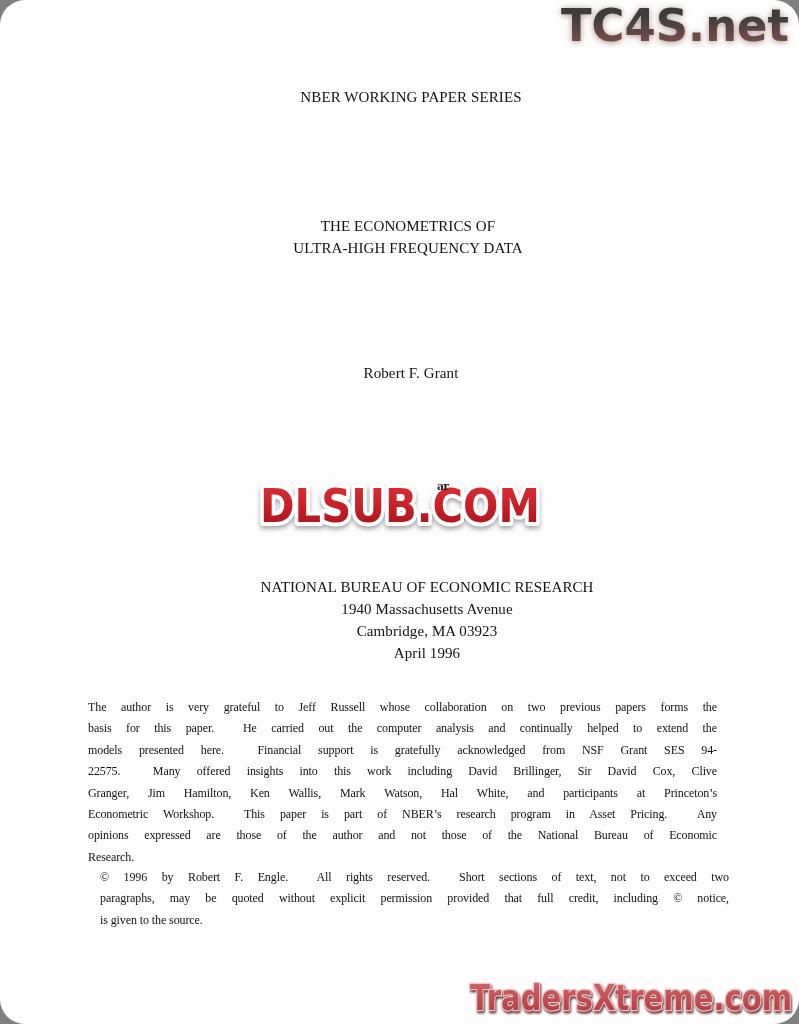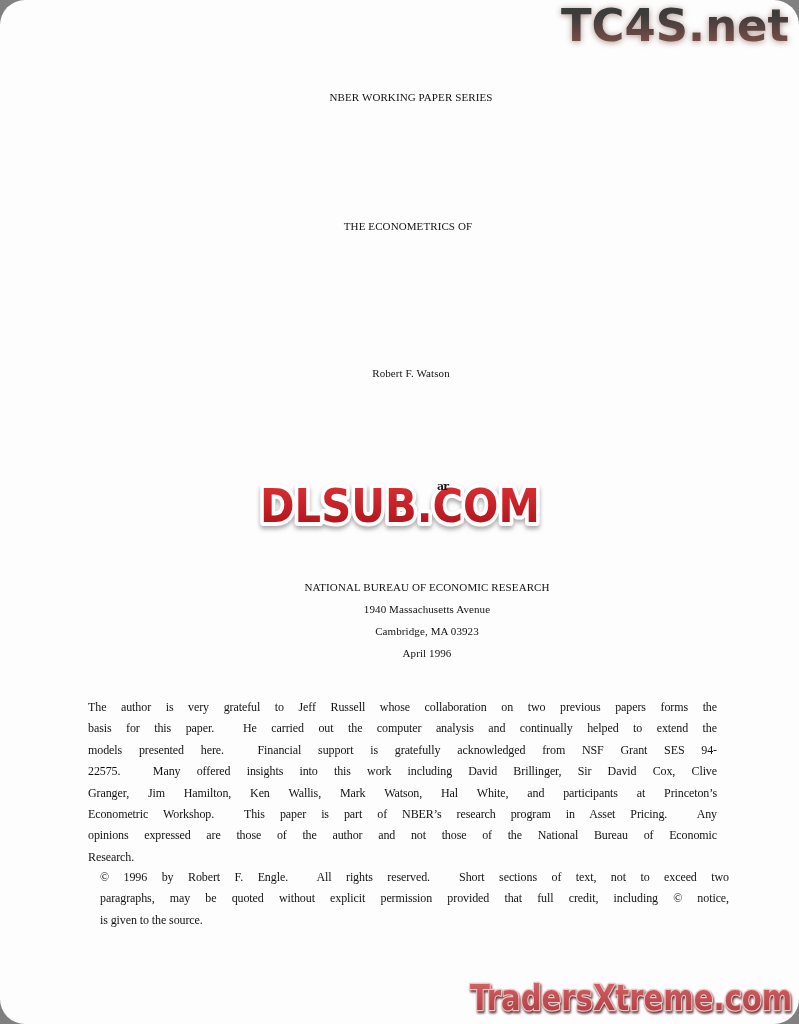--- a/index.html
+++ b/index.html
@@ -9,21 +9,21 @@
     background:#fdfdfd;
     overflow:hidden;
     font-family:"Liberation Serif","DejaVu Serif",serif;
     color:#131313;
     border-radius:25px;
   }
   .centered{
     position:absolute;left:0;width:100%;
     box-sizing:border-box;padding-left:23px;
     text-align:center;
-    font-size:11px;line-height:22px;
+    font-size:15px;line-height:22px;
     letter-spacing:0.1px;
   }
   .body-block{
     position:absolute;left:88px;width:629px;
     font-size:12px;line-height:21.4px;
     letter-spacing:-0.1px;
   }
   .jline{text-align:justify;text-align-last:justify;white-space:normal;}
   .jline.last{text-align-last:left;}
   .wm{position:absolute;}
@@ -55,23 +55,24 @@
         </linearGradient>
       </defs>
       <text class="tc4s-text" x="120" y="41" text-anchor="middle" font-size="44" font-weight="bold" fill="url(#tc4sGrad)" textLength="228" lengthAdjust="spacingAndGlyphs">TC4S.net</text>
     </svg>
   </div>
 
   <div class="centered" style="top:86px;">NBER WORKING PAPER SERIES</div>
 
   <div class="centered" style="top:215px;padding-left:17px;">
     <div>THE ECONOMETRICS OF</div>
+    <div>ULTRA-HIGH FREQUENCY DATA</div>
   </div>
 
-  <div class="centered" style="top:362px;">Robert F. Watson</div>
+  <div class="centered" style="top:362px;">Robert F. Grant</div>
 
   <div class="wm wm-dlsub">
     <svg width="320" height="72" viewBox="0 0 320 72">
       <defs>
         <linearGradient id="dlsubGrad" x1="0" y1="0" x2="0" y2="1">
           <stop offset="0" stop-color="#de3338"></stop>
           <stop offset="0.55" stop-color="#c41e25"></stop>
           <stop offset="1" stop-color="#a41218"></stop>
         </linearGradient>
       </defs>

